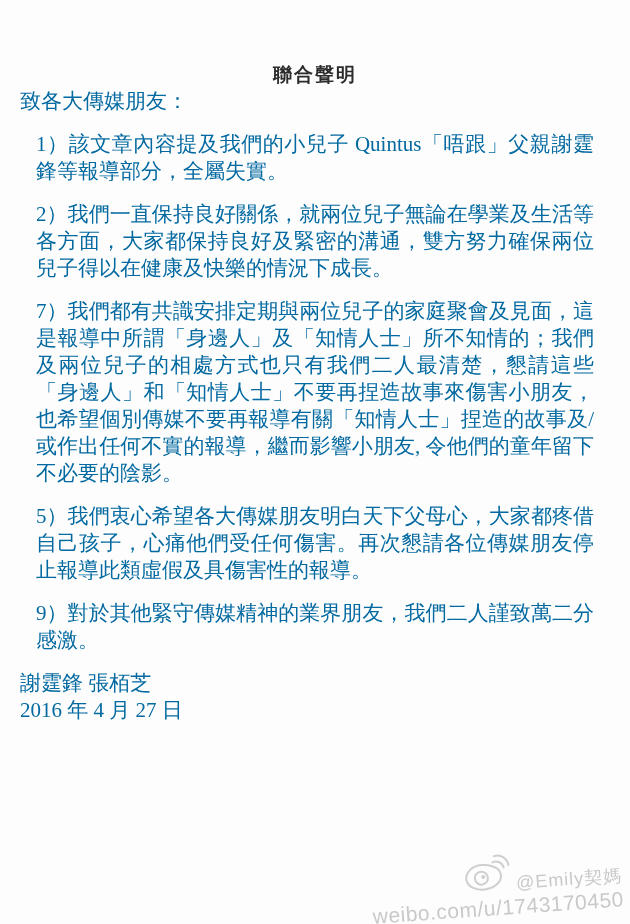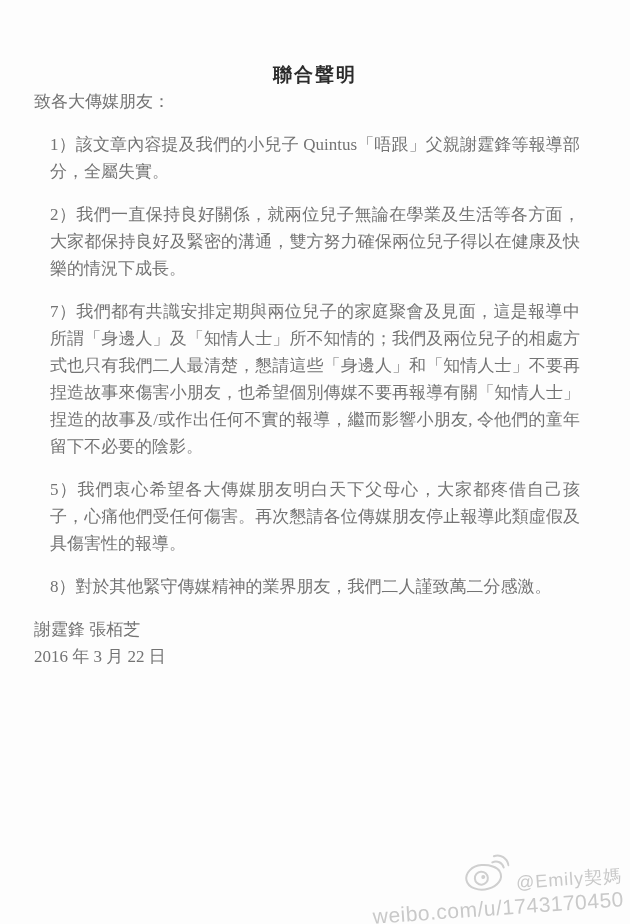--- a/index.html
+++ b/index.html
@@ -10,38 +10,38 @@
   }
   body {
     width: 630px;
     height: 924px;
     font-family: "Liberation Serif", "DejaVu Serif", serif;
   }
   .page {
     position: relative;
     width: 630px;
     height: 924px;
-    padding: 62px 34px 0;
+    padding: 62px 20px 0;
     background: #fdfdfd;
     color: #333333;
     overflow: hidden;
   }
   .title {
     margin: 0;
     font-size: 19px;
     font-weight: bold;
     text-align: center;
     letter-spacing: 2px;
     color: #2b2b2b;
   }
   .page p {
     margin: 0;
-    font-size: 17px;
+    font-size: 21px;
     line-height: 27px;
-    color: #737373;
+    color: #0369a1;
   }
   .salutation { margin-top: 25px; }
   .intro {
     margin-top: 18px;
     line-height: 28px;
     text-align: justify;
   }
   .points { margin-top: 12px; }
   .points p {
     text-align: justify;
@@ -88,27 +88,27 @@
   <h1 class="title">聯合聲明</h1>
 
   <p class="salutation">致各大傳媒朋友：</p>
 
 
   <div class="points">
     <p>1）該文章內容提及我們的小兒子 Quintus「唔跟」父親謝霆鋒等報導部分，全屬失實。</p>
     <p>2）我們一直保持良好關係，就兩位兒子無論在學業及生活等各方面，大家都保持良好及緊密的溝通，雙方努力確保兩位兒子得以在健康及快樂的情況下成長。</p>
     <p>7）我們都有共識安排定期與兩位兒子的家庭聚會及見面，這是報導中所謂「身邊人」及「知情人士」所不知情的；我們及兩位兒子的相處方式也只有我們二人最清楚，懇請這些「身邊人」和「知情人士」不要再捏造故事來傷害小朋友，也希望個別傳媒不要再報導有關「知情人士」捏造的故事及/或作出任何不實的報導，繼而影響小朋友, 令他們的童年留下不必要的陰影。</p>
     <p>5）我們衷心希望各大傳媒朋友明白天下父母心，大家都疼借自己孩子，心痛他們受任何傷害。再次懇請各位傳媒朋友停止報導此類虛假及具傷害性的報導。</p>
-    <p>8）對於其他緊守傳媒精神的業界朋友，我們二人謹致萬二分感激。</p>
+    <p>9）對於其他緊守傳媒精神的業界朋友，我們二人謹致萬二分感激。</p>
   </div>
 
 
   <p class="signature">謝霆鋒 張栢芝</p>
 
-  <p class="date">2016 年 3 月 22 日</p>
+  <p class="date">2016 年 4 月 27 日</p>
 
   <div class="watermark">
     <div class="wm-top">
       <span class="wm-logo">
         <svg width="48" height="38" viewBox="0 0 48 38" aria-hidden="true">
           <path d="M20 11 C10 11 3 18 4 25 C5 33 16 37 25 35 C35 33 41 26 38 19 C36 14 28 11 20 11 Z" fill="none" stroke="#cfcfcf" stroke-width="2"></path>
           <circle cx="19" cy="24" r="6.5" fill="none" stroke="#cfcfcf" stroke-width="2"></circle>
           <circle cx="21" cy="23" r="2" fill="#cfcfcf"></circle>
           <path d="M31 9 C36 7 41 10 42 15" fill="none" stroke="#cfcfcf" stroke-width="2" stroke-linecap="round"></path>
           <path d="M33 3 C40 1 46 6 47 13" fill="none" stroke="#cfcfcf" stroke-width="2" stroke-linecap="round"></path>

